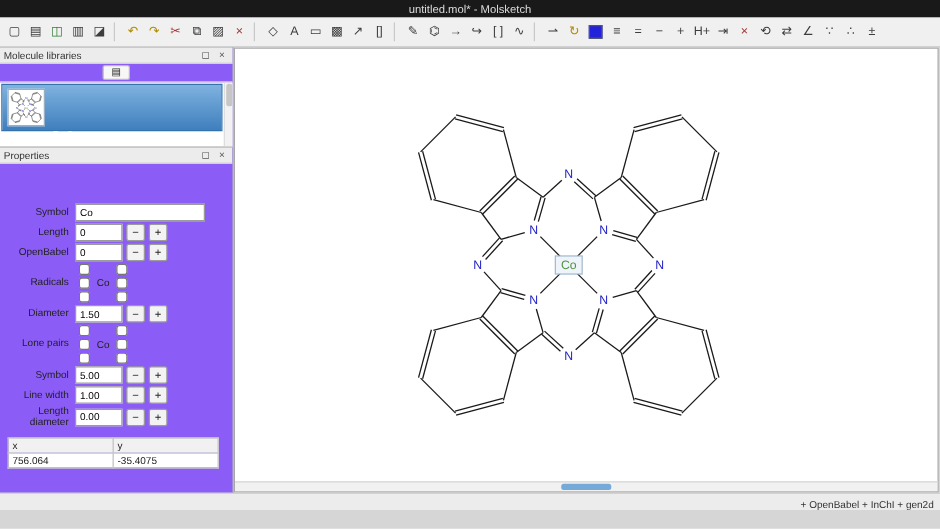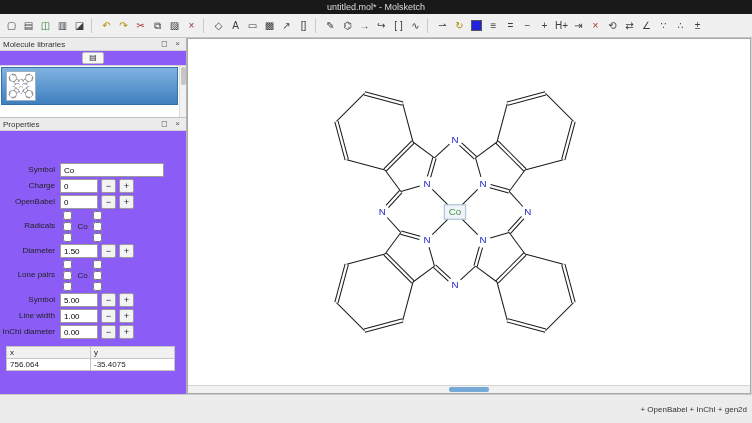--- a/index.html
+++ b/index.html
@@ -47,21 +47,21 @@
   .coords-table { border-collapse:collapse; margin:7px 4px 0 6px; }
   .coords-table th { background:#f1f1f1; font-weight:normal; }
   .coords-table th, .coords-table td { border:1px solid #c6c6c6; font-size:8px; padding:1px 3px; width:84px; text-align:left; height:12px; }
   .coords-table td { background:#fff; }
 
   .canvas-wrap { flex:1; position:relative; background:#ffffff; border:1px solid #a8a8a8; margin:0 1px 0 0; overflow:hidden; }
   .hscroll { position:absolute; left:0; right:0; bottom:0; height:8px; background:#f1f1f1; border-top:1px solid #d5d5d5; }
   .hthumb { position:absolute; left:50%; transform:translateX(-50%); top:1px; width:40px; height:5px; background:#74a9d8; border-radius:2px; }
   #mol-svg { position:absolute; left:47.5%; top:49%; transform:translate(-50%,-50%); }
 
-  .statusbar { height:30px; background:#ececec; border-top:1px solid #c9c9c9; display:flex; align-items:center; justify-content:flex-end; padding:0 5px; font-size:8px; color:#333; }
+  .statusbar { height:14px; background:#ececec; border-top:1px solid #c9c9c9; display:flex; align-items:flex-end; justify-content:flex-end; padding:0 5px; font-size:8px; color:#333; }
 </style>
 </head>
 <body>
 
 <div>
 
   <div class="titlebar">
     <span>untitled.mol* - Molsketch</span>
   </div>
 
@@ -241,21 +241,21 @@
         </div>
 
         <div class="props-body">
 
           <div class="prow">
             <div class="plabel">Symbol</div>
             <input class="pinput" value="Co" style="">
           </div>
 
           <div class="prow">
-            <div class="plabel">Charge</div>
+            <div class="plabel">Length</div>
             <input class="spin-val" value="0" style="">
             <div class="spin-btn">−</div>
             <div class="spin-btn">+</div>
           </div>
 
           <div class="prow">
             <div class="plabel">OpenBabel</div>
             <input class="spin-val" value="0" style="">
             <div class="spin-btn">−</div>
             <div class="spin-btn">+</div>
@@ -306,21 +306,21 @@
           </div>
 
           <div class="prow">
             <div class="plabel">Line width</div>
             <input class="spin-val" value="1.00" style="">
             <div class="spin-btn">−</div>
             <div class="spin-btn">+</div>
           </div>
 
           <div class="prow">
-            <div class="plabel">InChI diameter</div>
+            <div class="plabel">Length diameter</div>
             <input class="spin-val" value="0.00" style="">
             <div class="spin-btn">−</div>
             <div class="spin-btn">+</div>
           </div>
 
           <table class="coords-table">
             <thead>
               <tr>
                 <th>x</th>
                 <th>y</th>

